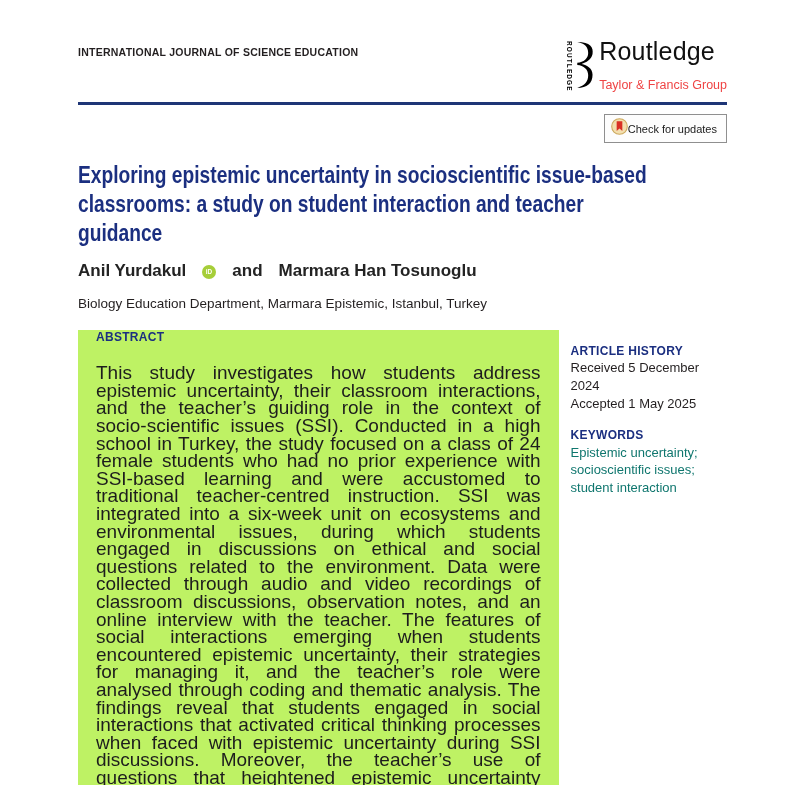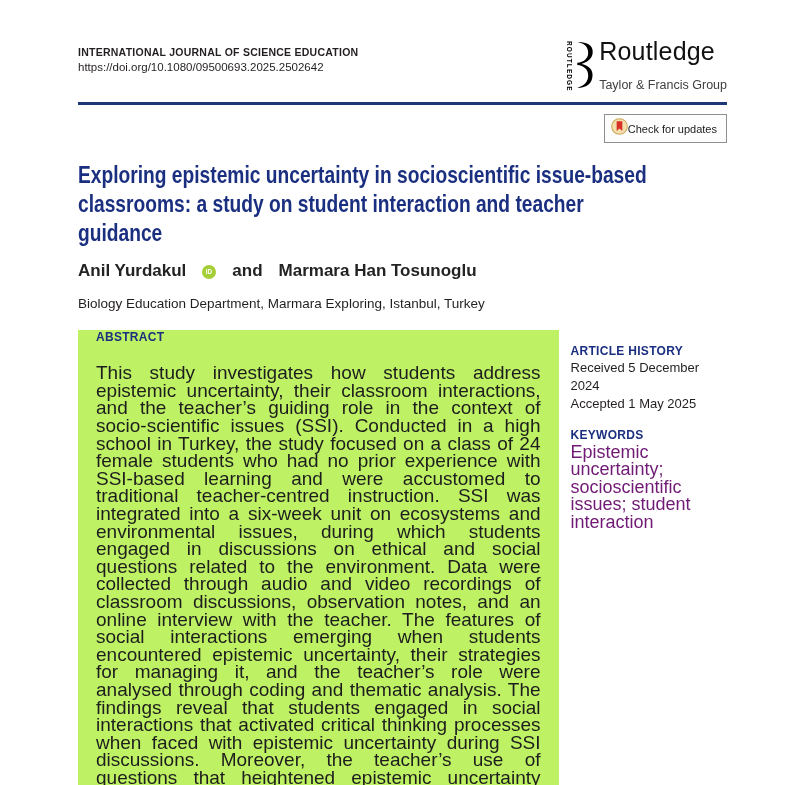--- a/index.html
+++ b/index.html
@@ -20,21 +20,21 @@
 
   .logo-block { display: flex; align-items: center; margin-top: -6px; }
   .logo-vertical {
     writing-mode: vertical-rl;
     font-size: 6.5px; font-weight: bold; letter-spacing: 1.1px;
     color: #000; height: 48px; text-align: center;
   }
   .logo-mark svg { display: block; }
   .logo-names { display: flex; flex-direction: column; }
   .logo-name { font-size: 25px; font-weight: 500; color: #111; line-height: 1.05; letter-spacing: 0.2px; }
-  .logo-group { font-size: 12.5px; color: #404040; margin-top: 14px; text-align: center; }
+  .logo-group { font-size: 12.5px; color: #ef4444; margin-top: 14px; text-align: center; }
 
   .rule { height: 3px; background: #1e3576; margin-top: 10px; }
 
   
   .badge-row { display: flex; justify-content: flex-end; margin-top: 9px; }
   .update-badge {
     display: inline-flex; align-items: center; 
     border: 1px solid #8f8f8f; background: #fdfdfd;
     padding: 3px 9px 3px 6px; cursor: pointer;
   }
@@ -63,31 +63,30 @@
     font-size: 12px; font-weight: bold; color: #1b2f80; letter-spacing: 0.3px;
   }
   .abstract-text {
     margin-top: 20px;
     font-size: 19px; line-height: 17.6px;
     text-align: justify; color: #1d1d1d;
   }
   .sidebar { width: 157px; margin-left: 12px; padding-top: 14px; }
   .sidebar .line { display: block; font-size: 13px; line-height: 17.5px; color: #231f20; margin-top: 1px; }
   .sidebar .block + .block { margin-top: 15px; }
-  .keywords-text { font-size: 18px; line-height: 17.5px; color: #701a75; margin-top: 2px; }
+  .keywords-text { font-size: 13px; line-height: 17.5px; color: #0f766e; margin-top: 2px; }
 </style>
 </head>
 <body>
 
 <div class="page">
 
   <div class="header-row">
     <div class="journal-block">
       <div class="journal-name">INTERNATIONAL JOURNAL OF SCIENCE EDUCATION</div>
-      <div class="journal-doi">https://doi.org/10.1080/09500693.2025.2502642</div>
     </div>
     <div class="logo-block">
       <div class="logo-vertical">ROUTLEDGE</div>
       <div class="logo-mark">
         <svg width="26" height="48" viewBox="0 0 22 44" aria-hidden="true">
           <path fill="#000" d="M3 1 C 15 1 18 6 17 12 C 16 17 11 20 7 21 C 12 22 17 25 17 31 C 17 39 12 43 3 43 C 10 41 13 37 13 31.5 C 13 26 9 22.5 3 22 L 3 20 C 9 19.5 13 16 13 11 C 13 5.5 10 2.5 3 1 Z"></path>
         </svg>
       </div>
       <div class="logo-names">
         <div class="logo-name">Routledge</div>
@@ -121,21 +120,21 @@
     <span class="orcid-icon">
       <svg width="14" height="14" viewBox="0 0 24 24" aria-hidden="true">
         <circle cx="12" cy="12" r="12" fill="#a6ce39"></circle>
         <text x="12" y="16.2" font-size="11" font-weight="bold" fill="#ffffff" text-anchor="middle" font-family="Liberation Sans, sans-serif">iD</text>
       </svg>
     </span>
     <span>and</span>
     <span>Marmara Han Tosunoglu</span>
   </div>
 
-  <div class="affiliation">Biology Education Department, Marmara Exploring, Istanbul, Turkey</div>
+  <div class="affiliation">Biology Education Department, Marmara Epistemic, Istanbul, Turkey</div>
 
   <div class="main-row">
 
     <div class="abstract-box">
       <div class="section-heading">ABSTRACT</div>
       <div class="abstract-text">This study investigates how students address epistemic uncertainty, their classroom interactions, and the teacher’s guiding role in the context of socio-scientific issues (SSI). Conducted in a high school in Turkey, the study focused on a class of 24 female students who had no prior experience with SSI-based learning and were accustomed to traditional teacher-centred instruction. SSI was integrated into a six-week unit on ecosystems and environmental issues, during which students engaged in discussions on ethical and social questions related to the environment. Data were collected through audio and video recordings of classroom discussions, observation notes, and an online interview with the teacher. The features of social interactions emerging when students encountered epistemic uncertainty, their strategies for managing it, and the teacher’s role were analysed through coding and thematic analysis. The findings reveal that students engaged in social interactions that activated critical thinking processes when faced with epistemic uncertainty during SSI discussions. Moreover, the teacher’s use of questions that heightened epistemic uncertainty facilitated more active student participation and contributed to their understanding of the boundaries of scientific knowledge. This study highlights that utilizing epistemic uncertainty as a pedagogical tool in SSI instruction can enhance students’ critical thinking and problem-solving skills.</div>
     </div>
 
     <div class="sidebar">
       <div class="block">

